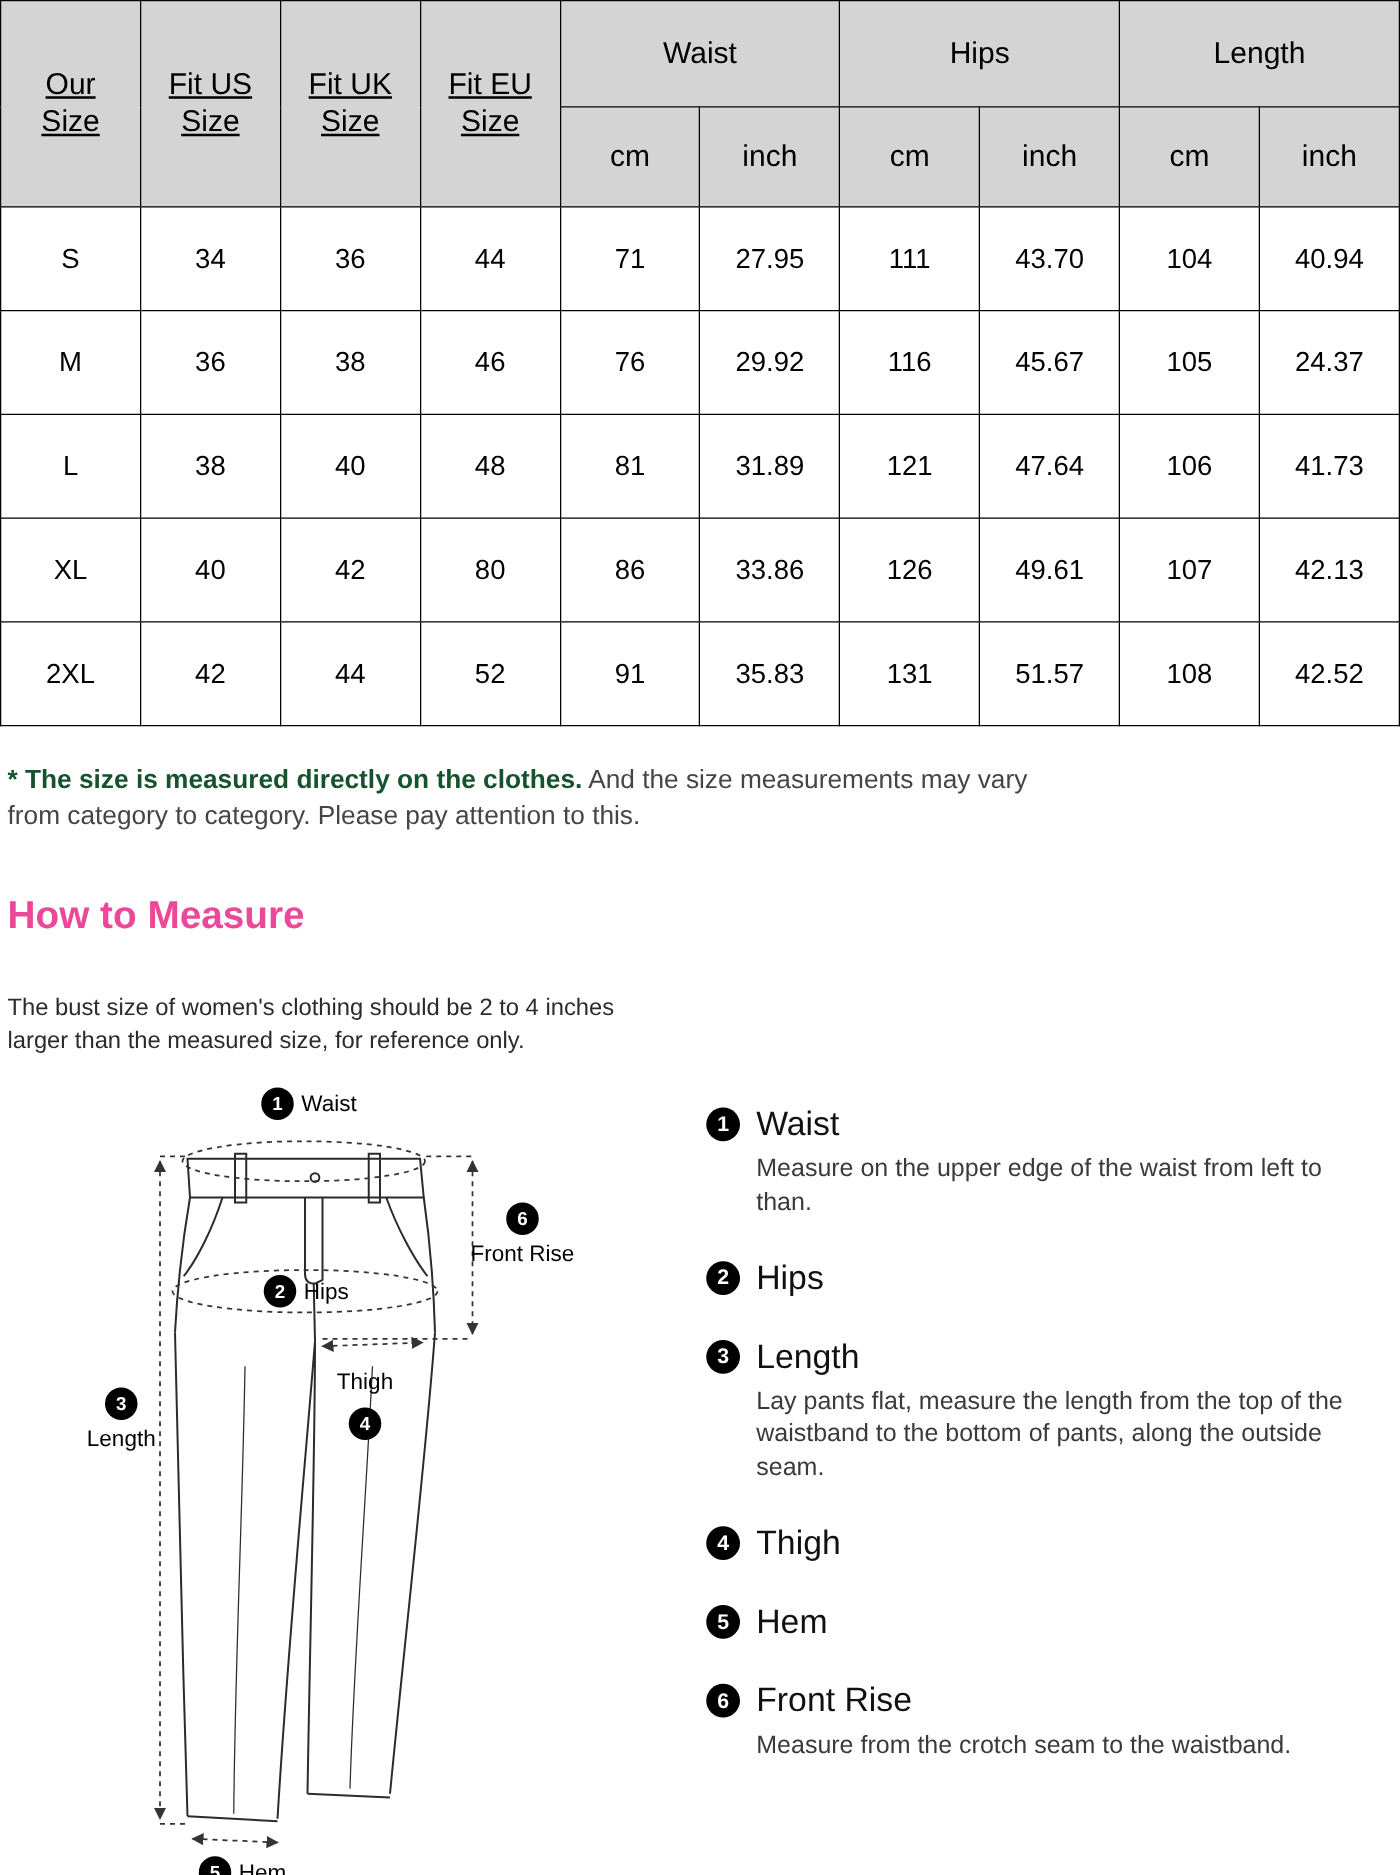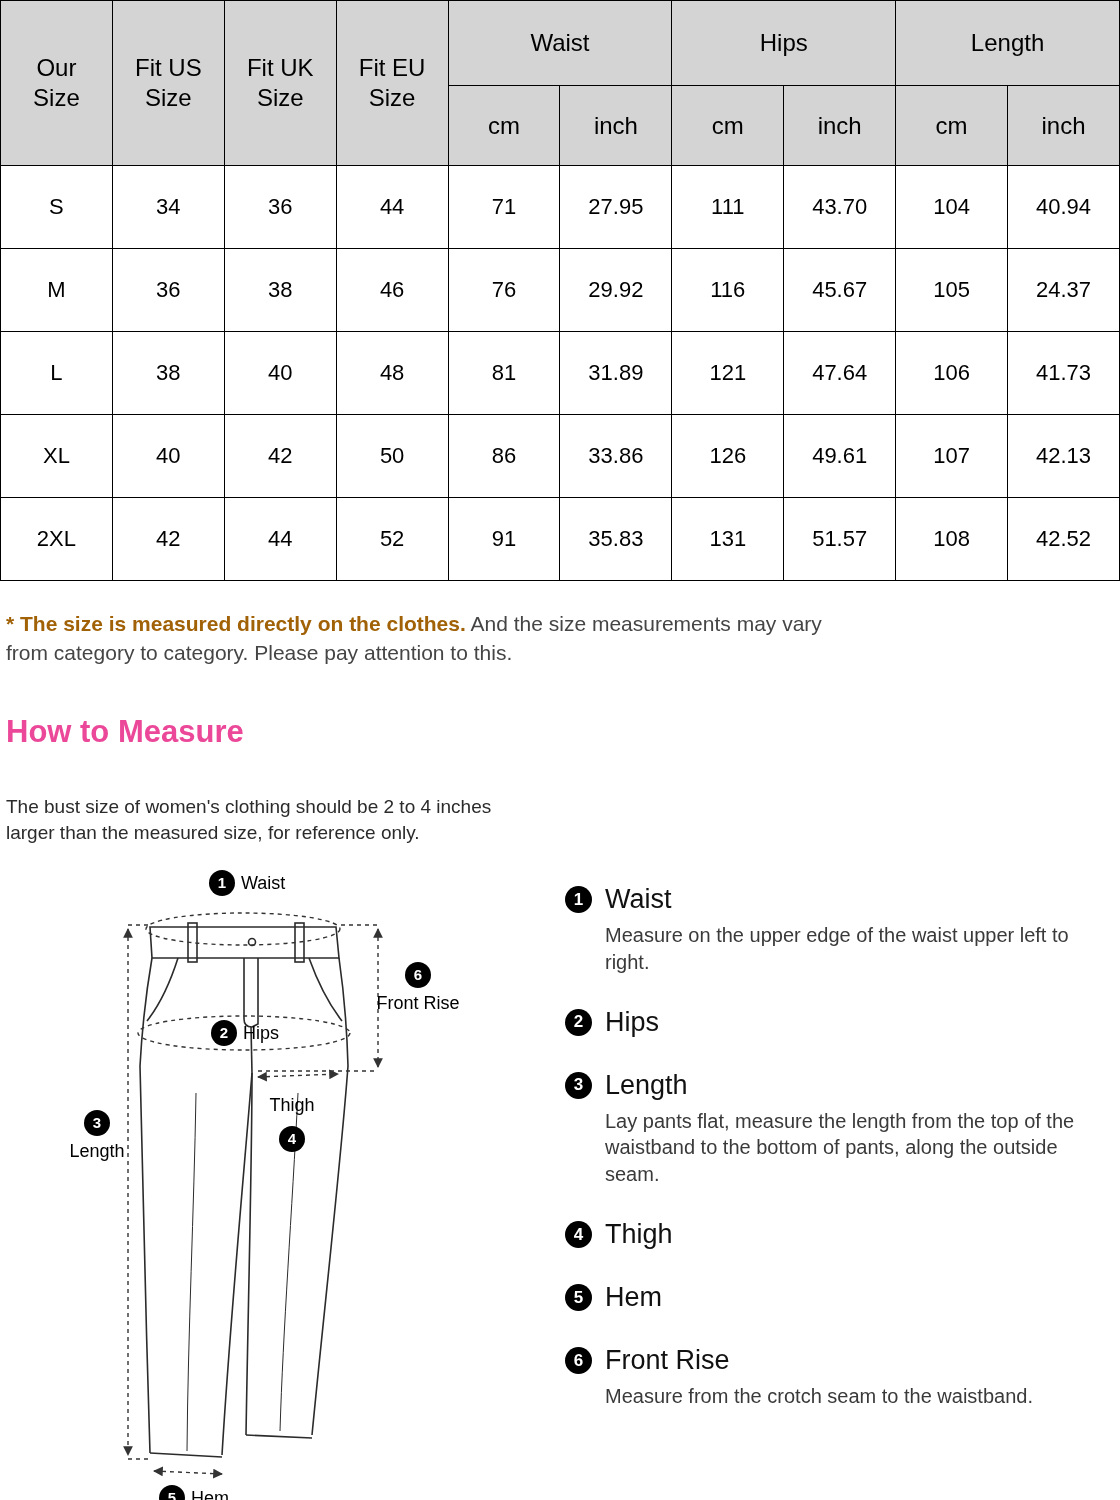--- a/index.html
+++ b/index.html
@@ -27,31 +27,31 @@
   table.size-table thead th {
     background: #d4d4d4;
     font-weight: 400;
     font-size: 24px;
     line-height: 1.25;
   }
   table.size-table thead tr:nth-child(1) { height: 85px; }
   table.size-table thead tr:nth-child(2) { height: 80px; }
   table.size-table tbody tr { height: 83px; }
   table.size-table tbody td { font-size: 22px; background: #fff; }
-  th.narrow { padding: 0 16px; }
+  th.narrow { padding: 0 16px; text-decoration: underline; }
 
   
   .note {
     margin: 28px 0 0 6px;
     font-size: 21px;
     line-height: 1.4;
     max-width: 845px;
     color: #454545;
   }
-  .note-bold { color: #a16207; font-weight: 700; }
+  .note-bold { color: #14532d; font-weight: 700; }
 
   
   h2.howto-title {
     margin: 46px 0 12px 6px;
     font-size: 31px;
     font-weight: 700;
     color: #ec4899;
   }
   .columns { display: flex; align-items: center; margin-top: 40px; }
   .left-col { width: 565px; flex: 0 0 565px; }
@@ -159,21 +159,21 @@
         <td>31.89</td>
         <td>121</td>
         <td>47.64</td>
         <td>106</td>
         <td>41.73</td>
       </tr>
       <tr>
         <td>XL</td>
         <td>40</td>
         <td>42</td>
-        <td>50</td>
+        <td>80</td>
         <td>86</td>
         <td>33.86</td>
         <td>126</td>
         <td>49.61</td>
         <td>107</td>
         <td>42.13</td>
       </tr>
       <tr>
         <td>2XL</td>
         <td>42</td>
@@ -276,21 +276,21 @@
       </svg>
     </div>
 
     <div class="right-col">
 
       <div class="step">
         <div class="step-head">
           <span class="badge">1</span>
           <span class="step-title">Waist</span>
         </div>
-        <p class="step-desc">Measure on the upper edge of the waist upper left to right.</p>
+        <p class="step-desc">Measure on the upper edge of the waist from left to than.</p>
       </div>
 
       <div class="step">
         <div class="step-head">
           <span class="badge">2</span>
           <span class="step-title">Hips</span>
         </div>
       </div>
 
       <div class="step">

